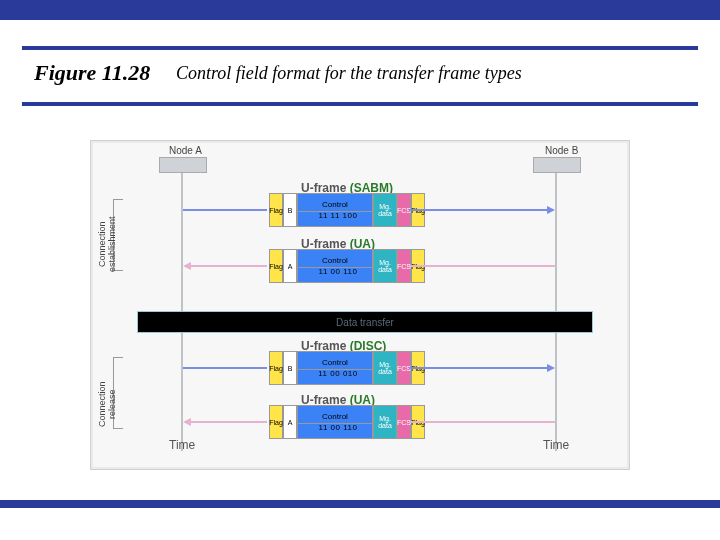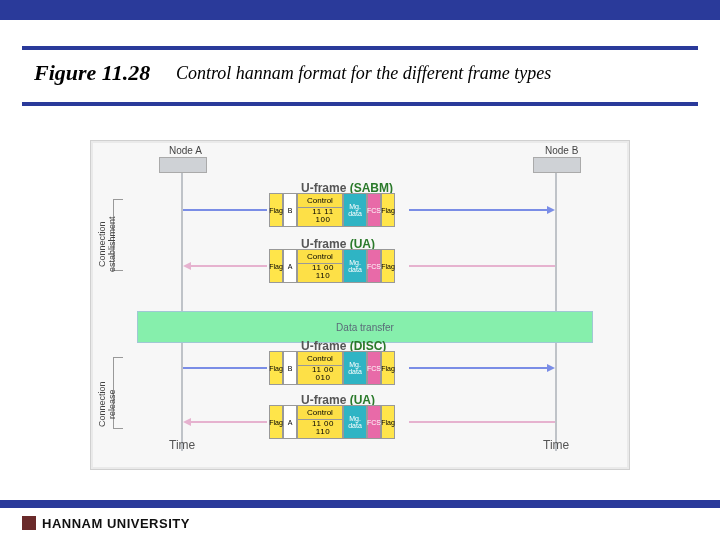--- a/index.html
+++ b/index.html
@@ -36,37 +36,37 @@
   .arrow-head { position: absolute; width: 0; height: 0; border-top: 4px solid transparent; border-bottom: 4px solid transparent; }
   .arrow-head.right { border-left: 8px solid #e6b2cf; }
   .arrow-head.right.blue { border-left-color: #7a8de6; }
   .arrow-head.left { border-right: 8px solid #e6b2cf; }
   .flabel { position: absolute; font-size: 12px; color: #555; font-weight: bold; margin-left: 32px; }
   .flabel .tag { color: #2a7a2a; font-weight: bold; }
   .frame { position: absolute; height: 34px; display: flex; }
   .cell { border: 1px solid #999; display: flex; flex-direction: column; align-items: center; justify-content: center; font-size: 7px; line-height: 1.0; text-align: center; }
   .c-flag { width: 14px; background: #ffe54a; }
   .c-addr { width: 14px; background: #fff; }
-  .c-ctrl { width: 46px; background: #fde047; font-size: 8px; }
+  .c-ctrl { width: 76px; background: #3b82f6; font-size: 8px; }
   .c-ctrl .top { font-size: 8px; padding-bottom: 2px; border-bottom: 1px solid #999; width: 100%; }
   .c-ctrl .bits { font-size: 8px; letter-spacing: 0.5px; margin-left: 6px; }
   .c-mg { width: 24px; background: #2fb4c4; color: #fff; }
   .c-fcs { width: 14px; background: #e86aa8; color: #fff; }
-  .datatransfer { position: absolute; left: 46px; right: 36px; top: 170px; height: 32px; background: #86efac; border: 1px solid #a0c8d4; color: #5a6a78; font-size: 10px; display: flex; align-items: center; justify-content: center; }
+  .datatransfer { position: absolute; left: 46px; right: 36px; top: 170px; height: 22px; background: #000000; border: 1px solid #a0c8d4; color: #5a6a78; font-size: 10px; display: flex; align-items: center; justify-content: center; }
   .bracket { position: absolute; left: 22px; width: 10px; height: 72px; border-left: 1px solid #999; border-top: 1px solid #999; border-bottom: 1px solid #999; }
   .br1 { top: 58px; }
   .br2 { top: 216px; }
 </style>
 </head>
 <body>
 
 <div class="topbar"></div>
 <div class="rule rule1"></div>
 <div class="figno">Figure 11.28</div>
-<div class="figcap">Control hannam format for the different frame types</div>
+<div class="figcap">Control field format for the transfer frame types</div>
 <div class="rule rule2"></div>
 
 <div class="inner">
   <div class="nodelbl nodeA">Node A</div>
   <div class="nodelbl nodeB">Node B</div>
   <div class="nodeBox nbA"></div>
   <div class="nodeBox nbB"></div>
   <div class="timeline tlA"></div>
   <div class="timeline tlB"></div>
   <div class="timelbl tA">Time</div>
@@ -147,17 +147,13 @@
     <div class="cell c-fcs">FCS</div>
     <div class="cell c-flag">Flag</div>
   </div>
   <div class="arrow-line" style="top:280px; left:318px; width:146px;"></div>
   <div class="arrow-line" style="top:280px; left:100px; width:76px;"></div>
   <div class="arrow-head left" style="top:277px; left:92px;"></div>
 </div>
 
 <div class="rule-bot"></div>
 <div class="footer">
-  <div class="uni">
-    <span class="logo"></span>
-    <span>HANNAM  UNIVERSITY</span>
-  </div>
 </div>
 
 </body></html>

